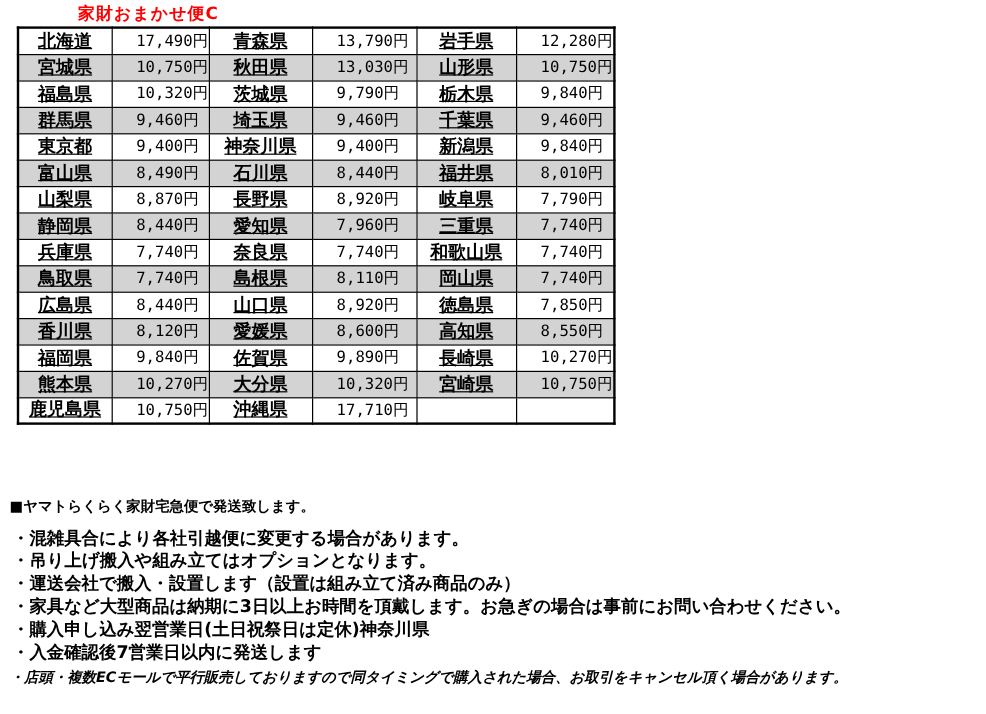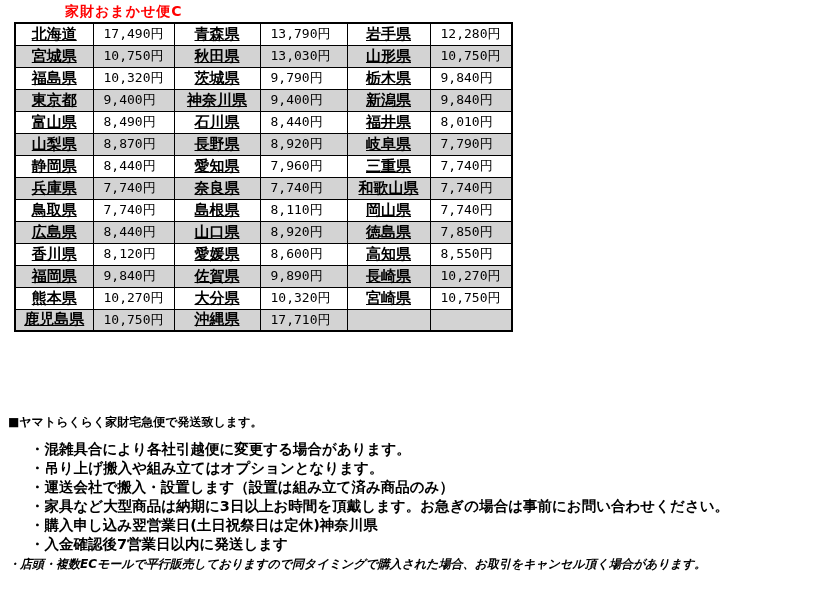--- a/index.html
+++ b/index.html
@@ -39,21 +39,21 @@
     white-space: nowrap;
   }
   table.fee-table td.pref {
     text-align: center;
     font-weight: bold;
     font-size: 15px;
     text-decoration: underline;
   }
   table.fee-table td.price {
     text-align: left;
-    padding-left: 10px;
+    padding-left: 20px;
     font-weight: normal;
     font-family: "DejaVu Sans Mono", "DejaVu Sans", monospace;
     font-size: 13px;
   }
   table.fee-table tr:nth-child(even) td { background: var(--row-alt-gray, #d3d3d3); }
   table.fee-table tr:nth-child(odd)  td { background: #ffffff; }
 
   .notes { position: absolute; left: 0; top: 0; width: 822px; }
   .notes-heading {
     position: absolute;
@@ -62,21 +62,20 @@
     font-weight: bold;
     white-space: nowrap;
   }
   .notes-bullets {
     position: absolute;
     left: 10px; top: 440px;
     font-size: 14.5px;
     font-weight: bold;
     line-height: 19px;
     white-space: nowrap;
-    margin-left: 20px;
   }
   .fine-print {
     position: absolute;
     left: 8px; top: 556px;
     font-size: 12px;
     font-weight: bold;
     white-space: nowrap;
     font-style: italic;
   }
 </style>
@@ -113,20 +112,28 @@
           <td class="pref">山形県</td>
           <td class="price">10,750円</td>
         </tr>
         <tr>
           <td class="pref">福島県</td>
           <td class="price">10,320円</td>
           <td class="pref">茨城県</td>
           <td class="price">9,790円</td>
           <td class="pref">栃木県</td>
           <td class="price">9,840円</td>
+        </tr>
+        <tr>
+          <td class="pref">群馬県</td>
+          <td class="price">9,460円</td>
+          <td class="pref">埼玉県</td>
+          <td class="price">9,460円</td>
+          <td class="pref">千葉県</td>
+          <td class="price">9,460円</td>
         </tr>
         <tr>
           <td class="pref">東京都</td>
           <td class="price">9,400円</td>
           <td class="pref">神奈川県</td>
           <td class="price">9,400円</td>
           <td class="pref">新潟県</td>
           <td class="price">9,840円</td>
         </tr>
         <tr>

